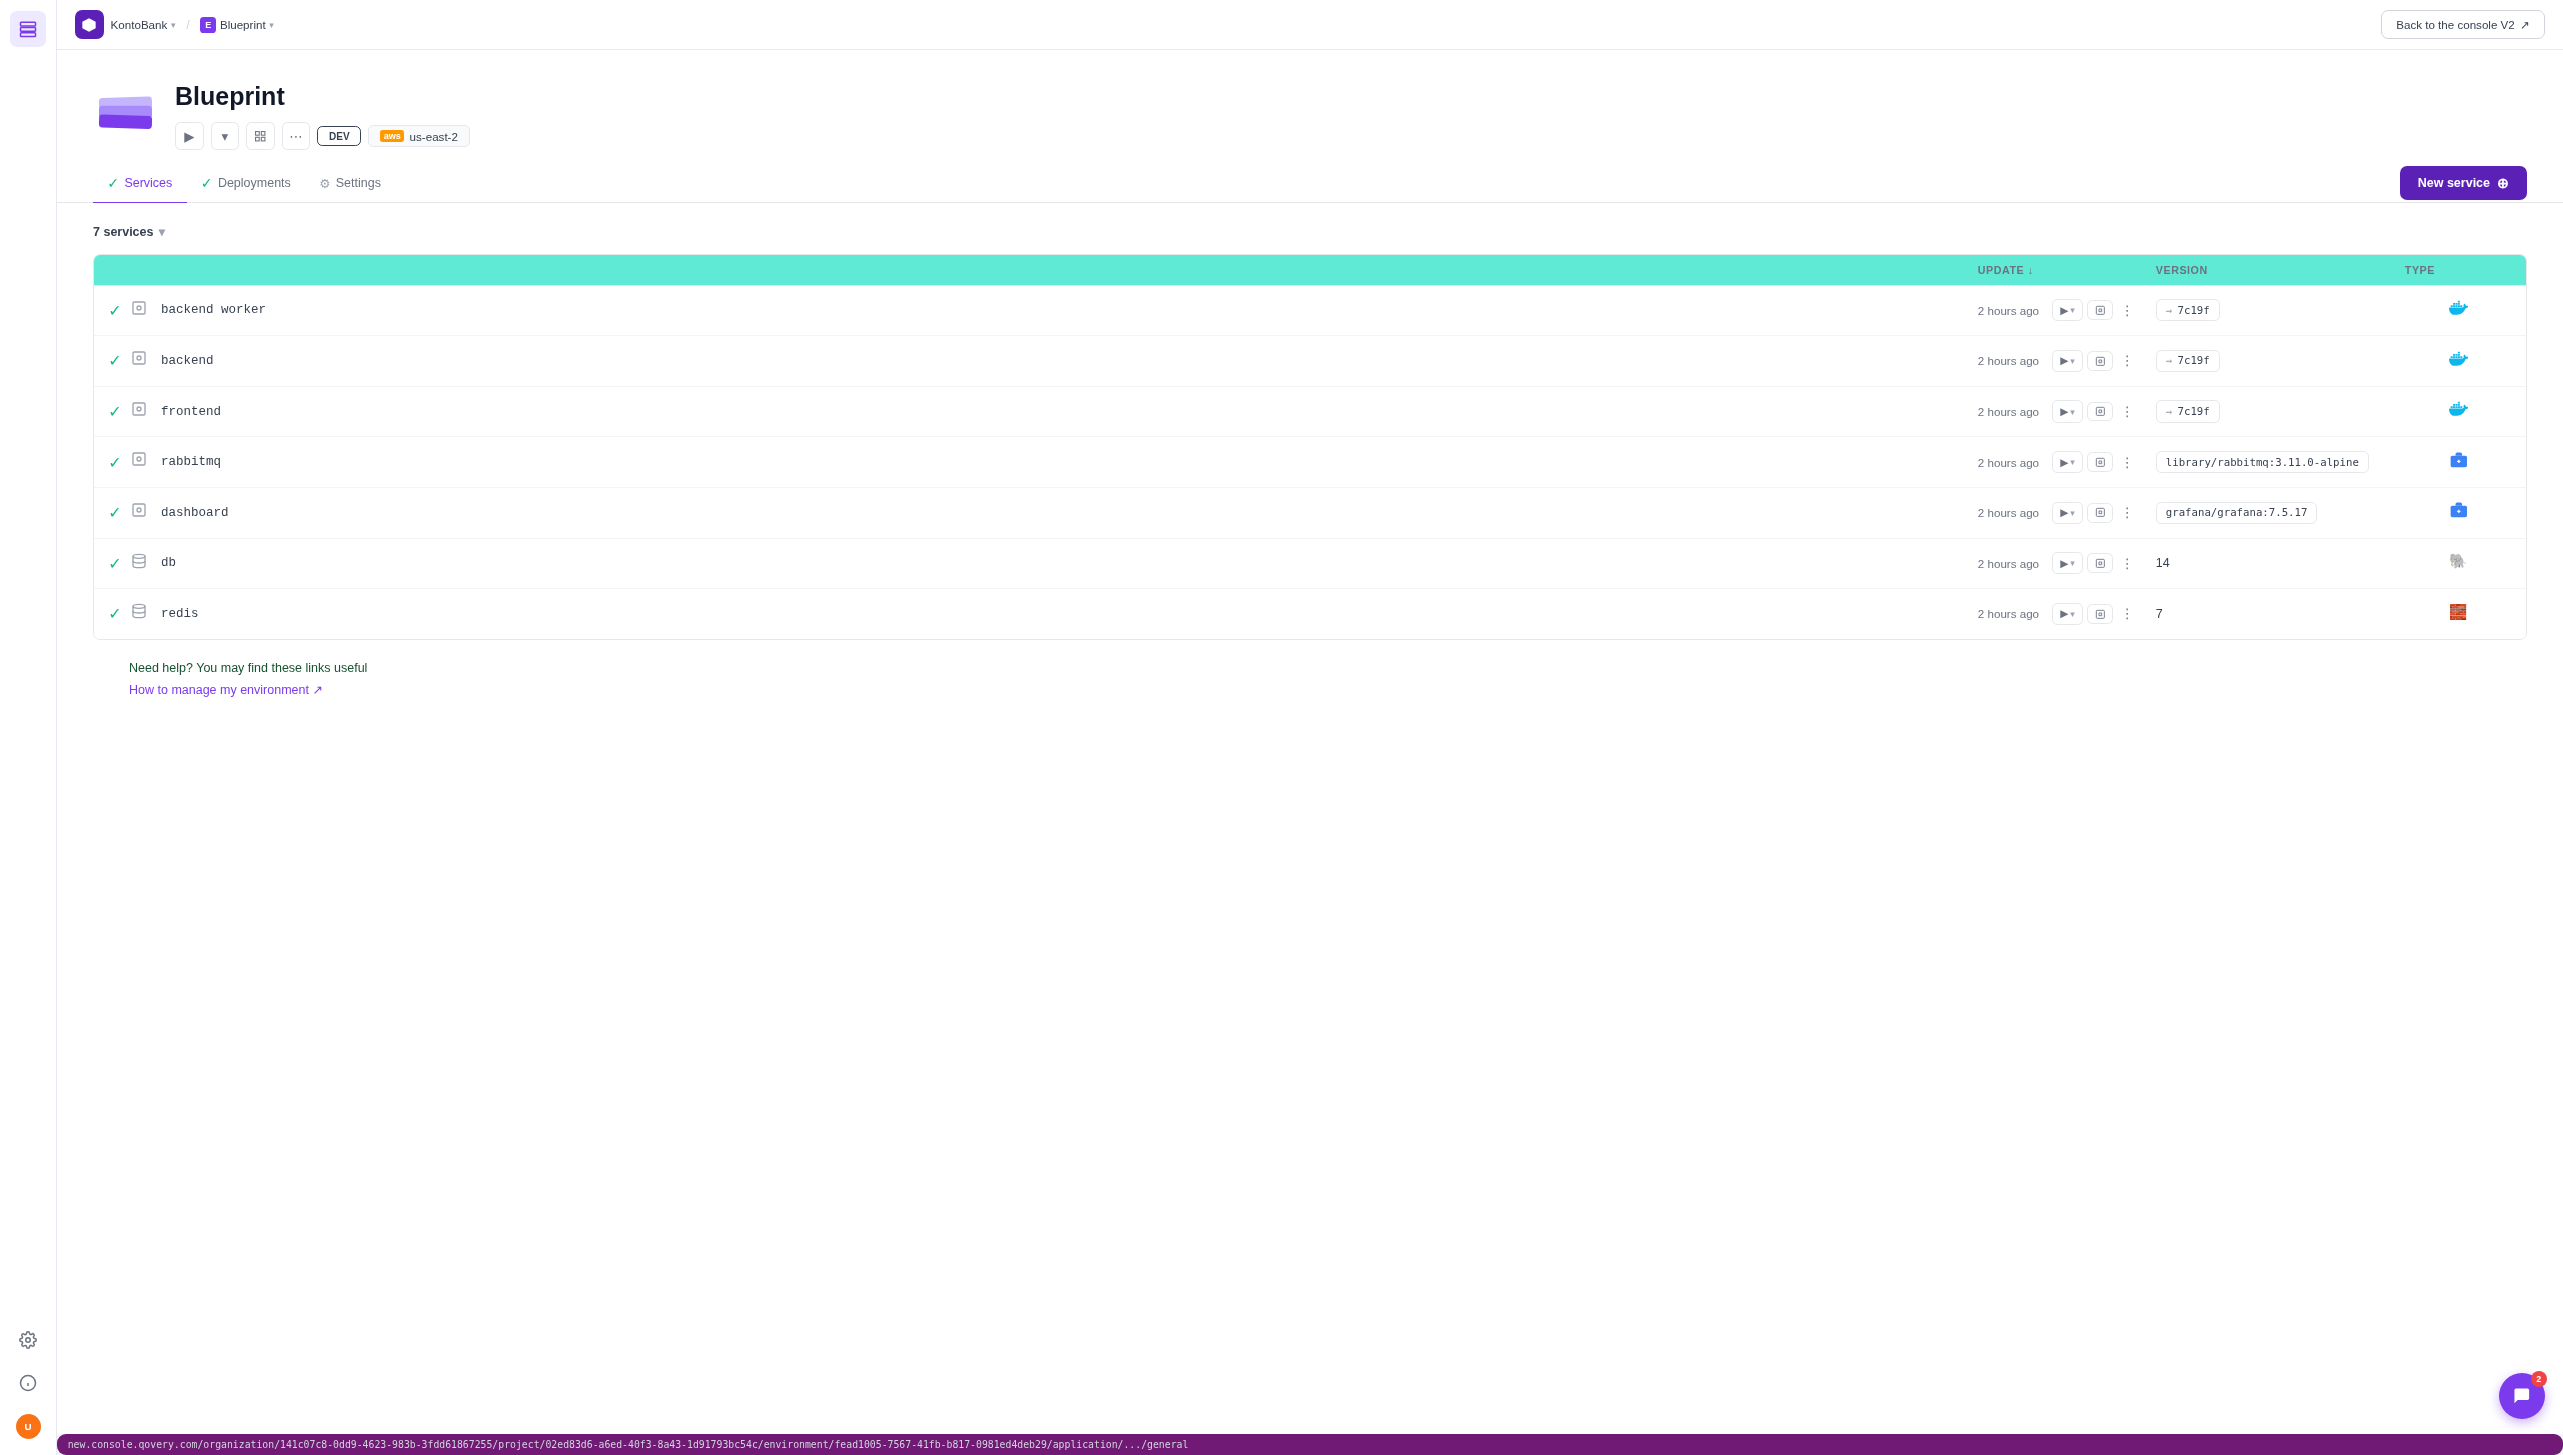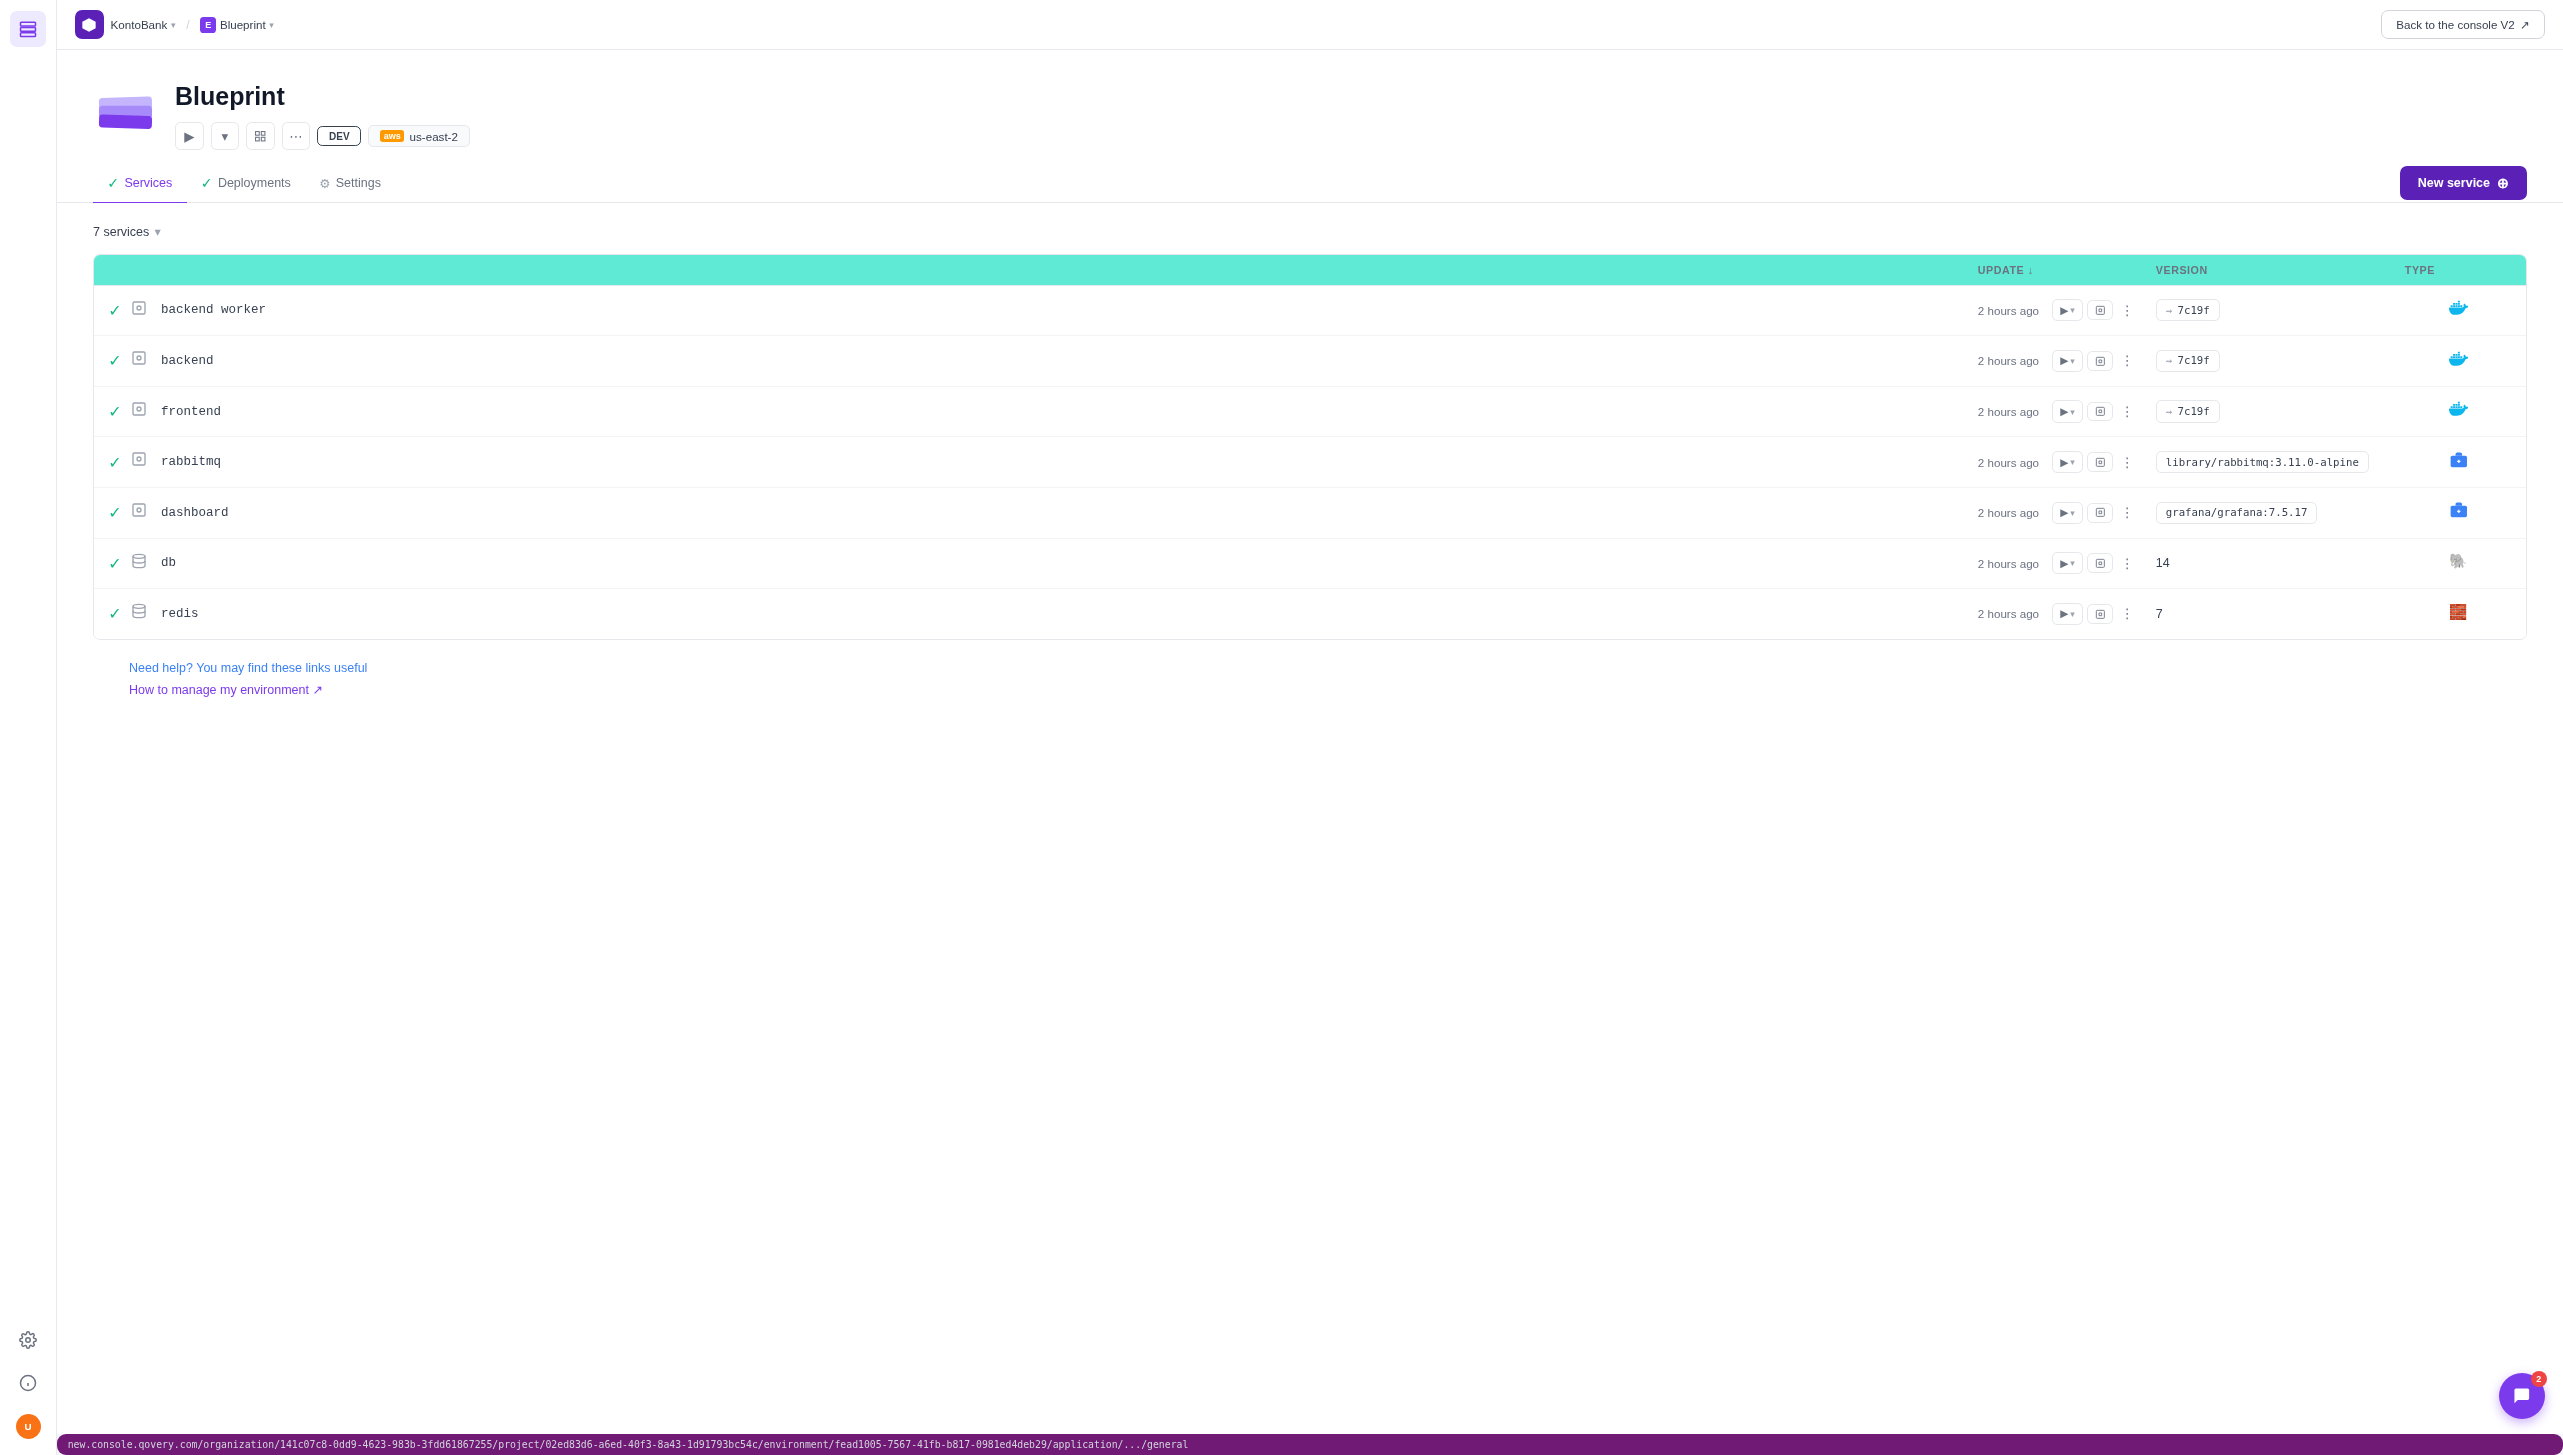--- a/index.html
+++ b/index.html
@@ -47,21 +47,21 @@
     .tabs-bar { display: flex; align-items: center; padding: 0 36px; border-bottom: 0.9px solid #e5e7eb; margin-top: 7.1px; }
     .tab { display: flex; align-items: center; gap: 5.3px; padding: 10.7px 14.2px; font-size: 12.5px; cursor: pointer; color: #6b7280; border-bottom: 1.8px solid transparent; margin-bottom: -0.9px; }
     .tab.active { color: #7c3aed; border-bottom-color: #7c3aed; }
     .tab .check-icon { color: #10b981; font-size: 14.2px; }
     .tab .gear-icon { color: #9ca3af; }
     .new-service-btn { margin-left: auto; background: #5b21b6; color: white; border: none; border-radius: 7.1px; padding: 9px 18px; font-size: 12.5px; font-weight: 600; cursor: pointer; display: flex; align-items: center; gap: 7.1px; }
 
     
     .services-content { padding: 21.4px 36px; }
     .services-header { display: flex; align-items: center; margin-bottom: 14.2px; }
-    .services-count { display: flex; align-items: flex-end; gap: 5.3px; font-size: 12.5px; color: #374151; font-weight: 400; cursor: pointer; }
+    .services-count { display: flex; align-items: flex-end; gap: 5.3px; font-size: 12.5px; color: #374151; font-weight: 700; cursor: pointer; }
     .services-count .chevron { color: #9ca3af; }
 
     .table-container { border: 0.9px solid #e5e7eb; border-radius: 7.1px; overflow: hidden; }
     .table-header { display: grid; grid-template-columns: 1fr 178px 249px 107px; background: #5eead4; padding: 9px 14.2px; border-bottom: 0.9px solid #e5e7eb; }
     .table-header-cell { font-size: 10.7px; font-weight: 600; color: #6b7280; text-transform: uppercase; letter-spacing: 0.05em; display: flex; align-items: center; gap: 3.6px; }
     .table-row { display: grid; grid-template-columns: 1fr 178px 249px 107px; padding: 12.5px 14.2px; border-bottom: 0.9px solid #f3f4f6; align-items: center; background: white; }
     .table-row:last-child { border-bottom: none; }
 
     .service-name-cell { display: flex; align-items: center; gap: 9px; }
     .status-dot { color: #10b981; font-size: 16px; flex-shrink: 0; }
@@ -77,21 +77,21 @@
     .version-cell { }
     .version-badge { display: inline-flex; align-items: center; gap: 5.3px; border: 0.9px solid #e5e7eb; border-radius: 5.3px; padding: 3.6px 9px; font-size: 10.7px; color: #374151; font-family: monospace; }
     .version-badge .git-icon { color: #9ca3af; }
     .version-text-only { font-size: 12.5px; color: #374151; }
 
     .type-cell { display: flex; align-items: center; justify-content: center; }
     .type-icon { font-size: 19.6px; }
 
     
     .help-section { padding: 21.4px 36px; }
-    .help-text { font-size: 12.5px; color: #3b82f6; margin-bottom: 7.1px; }
+    .help-text { font-size: 12.5px; color: #14532d; margin-bottom: 7.1px; }
     .help-link { color: #7c3aed; font-size: 12.5px; text-decoration: none; display: flex; align-items: center; gap: 3.6px; cursor: pointer; }
 
     
     .status-bar { height: 21.4px; background: #701a75; display: flex; align-items: center; padding: 0 10.7px; border-radius: 9px; }
     .status-url { font-size: 9.8px; color: #d1d5db; font-family: monospace; }
 
     
     .chat-btn { position: fixed; bottom: 36px; right: 18px; width: 46px; height: 46px; background: #7c3aed; border-radius: 50%; display: flex; align-items: center; justify-content: center; cursor: pointer; box-shadow: 0 3.6px 10.7px rgba(124,58,237,0.4); }
     .chat-badge { position: absolute; top: -1.8px; right: -1.8px; width: 16px; height: 16px; background: #ef4444; border-radius: 50%; font-size: 9px; color: white; display: flex; align-items: center; justify-content: center; font-weight: 700; }
 

